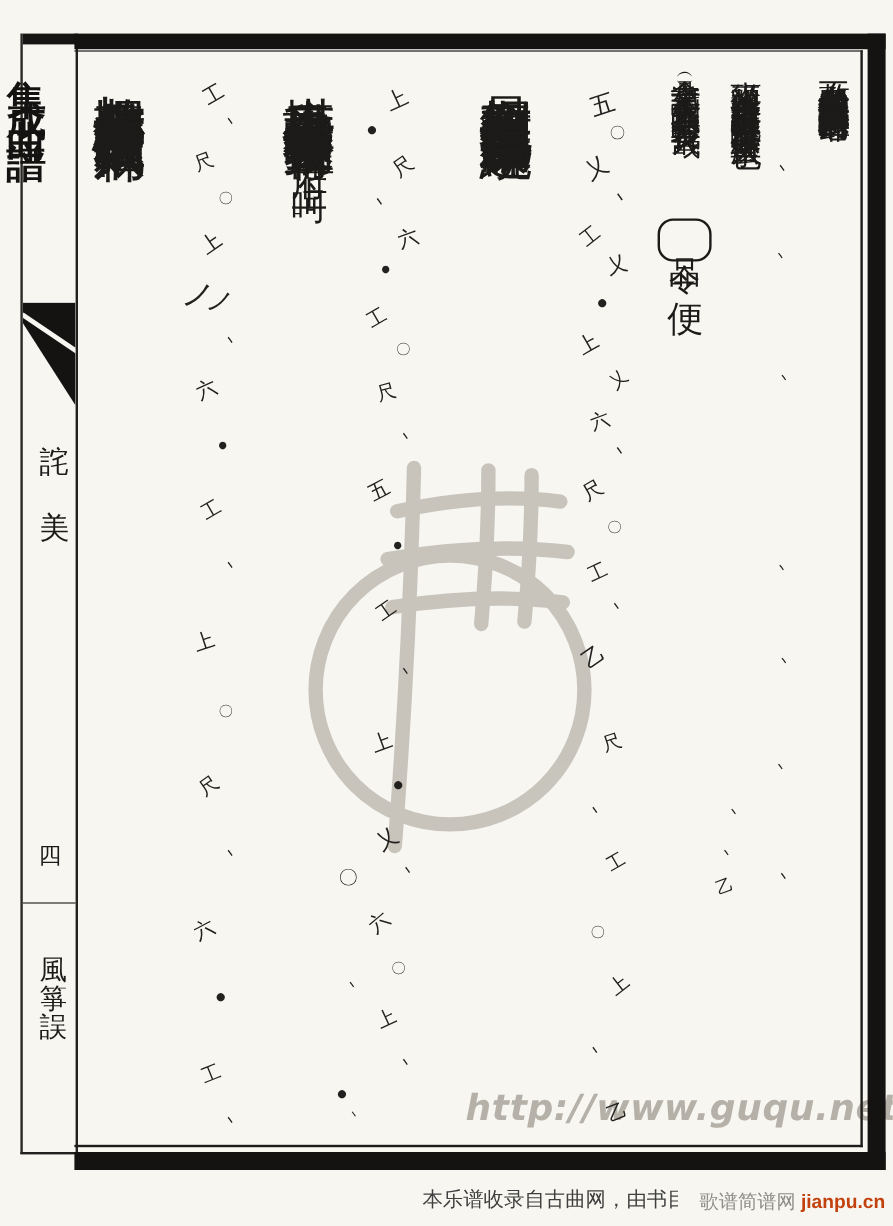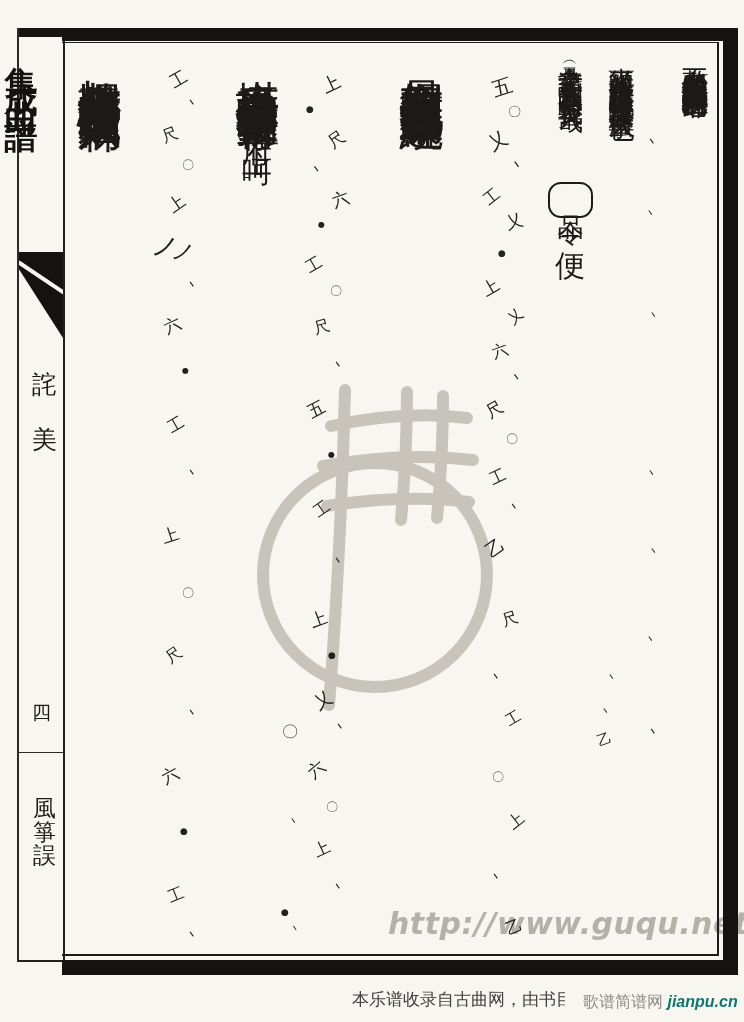--- a/index.html
+++ b/index.html
@@ -58,21 +58,21 @@
     font-size:30px;letter-spacing:.5px;color:#b5b1a8;}
   
   .overlay{position:absolute;inset:0;z-index:3;pointer-events:none;}
   
   .footer-left{position:absolute;left:352px;top:988px;font-family:"Liberation Sans","DejaVu Sans",sans-serif;
     font-size:17px;color:#3f3f3f;white-space:nowrap;display:flex;}
   .clip-char{display:inline-block;width:9px;overflow:hidden;}
   .footer-right{position:absolute;left:583px;top:992px;font-family:"Liberation Sans","DejaVu Sans",sans-serif;
     font-size:16px;white-space:nowrap;}
   .footer-site{color:#8e8c88;}
-  .footer-domain{color:#0f766e;font-style:italic;font-weight:bold;}
+  .footer-domain{color:#c2410c;font-weight:bold;}
 </style>
 </head>
 <body>
 
 <svg class="logo" width="250" height="400" viewBox="0 0 250 400">
   <g fill="none" stroke="#b6b2a9" stroke-width="12" stroke-linecap="round" opacity="0.72">
     <circle cx="120" cy="215" r="112"></circle>
     <path d="M90,30 Q86,190 74,345"></path>
     <path d="M76,66 Q150,50 212,58"></path>
     <path d="M68,106 Q148,92 218,100"></path>

